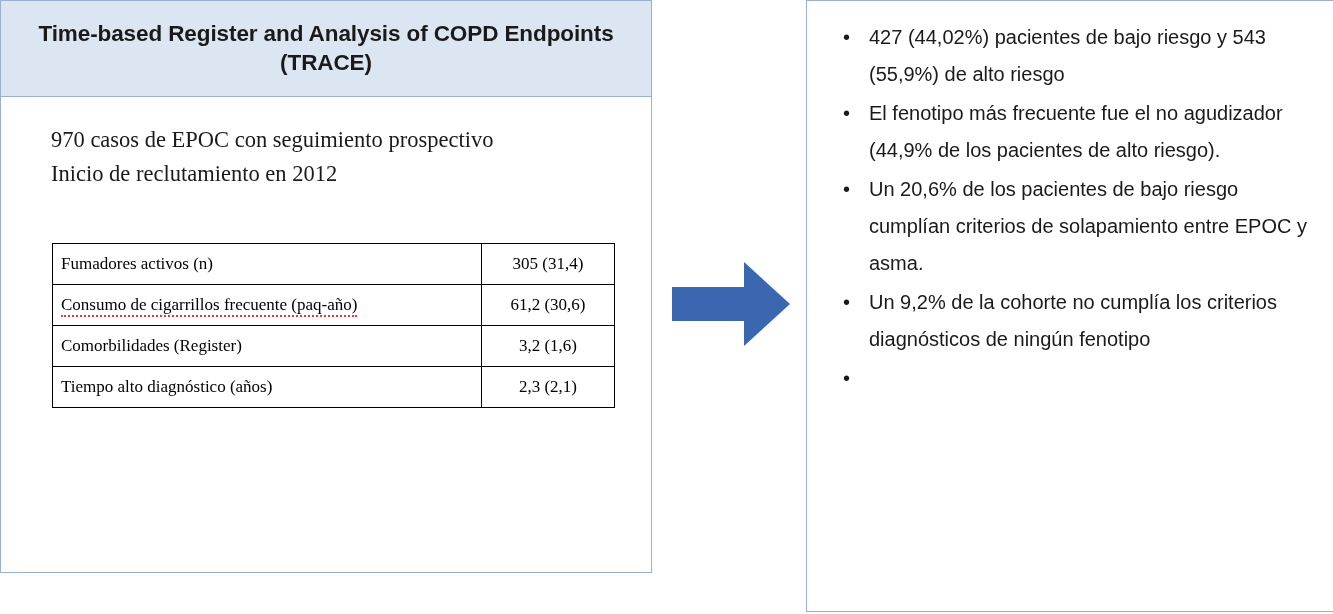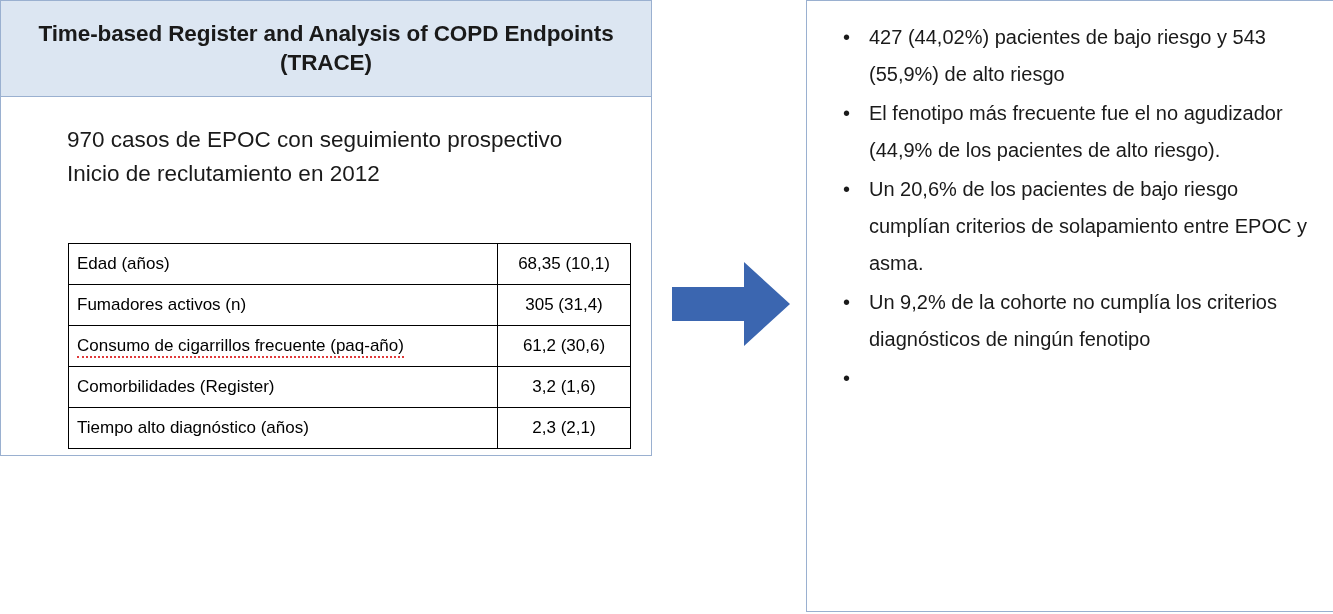--- a/index.html
+++ b/index.html
@@ -20,21 +20,21 @@
     width: 1333px;
     height: 614px;
   }
 
   
   .left-panel {
     position: absolute;
     left: 0px;
     top: 0px;
     width: 652px;
-    height: 456px;
+    height: 573px;
     border: 1px solid #9ab0d0;
     box-sizing: border-box;
     background: #ffffff;
   }
   .left-title-bar {
     background: #dce6f2;
     border-bottom: 1px solid #9ab0d0;
     box-sizing: border-box;
     height: 96px;
     display: flex;
@@ -44,21 +44,22 @@
   }
   .left-title {
     font-size: 22.5px;
     font-weight: bold;
     color: #1a1a1a;
     text-align: center;
     line-height: 1.28;
     letter-spacing: -0.1px;
   }
   .left-body {
-    padding: 26px 0 0 16px;
+    padding: 26px 0 0 0;
+    font-family: Liberation Serif, serif;
   }
   .intro {
     font-size: 22.5px;
     color: #1a1a1a;
     line-height: 1.5;
     padding-left: 50px;
     padding-right: 20px;
   }
   .intro div { white-space: nowrap; }
 
@@ -151,24 +152,20 @@
     <div class="left-body">
       <div class="intro">
         <div>970 casos de EPOC con seguimiento prospectivo</div>
         <div>Inicio de reclutamiento en 2012</div>
       </div>
 
       <div class="table-wrap">
         <table class="stats">
           <tbody>
             <tr>
-              <td class="label">Edad (años)</td>
-              <td class="value">68,35 (10,1)</td>
-            </tr>
-            <tr>
               <td class="label">Fumadores activos (n)</td>
               <td class="value">305 (31,4)</td>
             </tr>
             <tr>
               <td class="label"><span class="squiggle">Consumo de cigarrillos frecuente (paq-año)</span></td>
               <td class="value">61,2 (30,6)</td>
             </tr>
             <tr>
               <td class="label">Comorbilidades (Register)</td>
               <td class="value">3,2 (1,6)</td>

